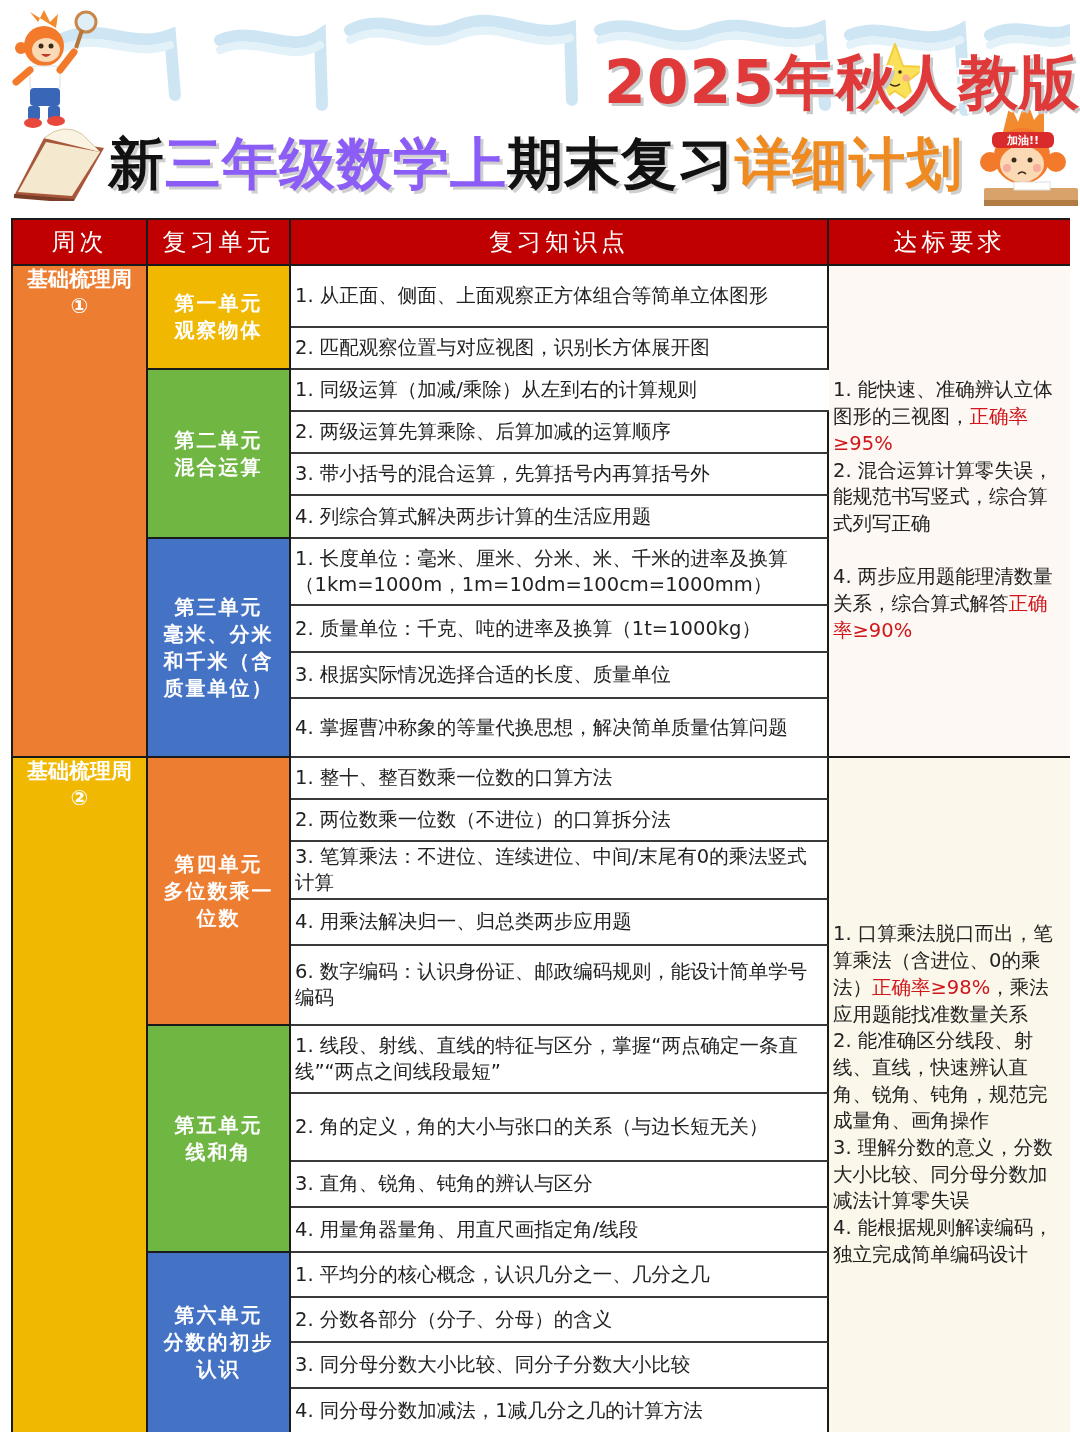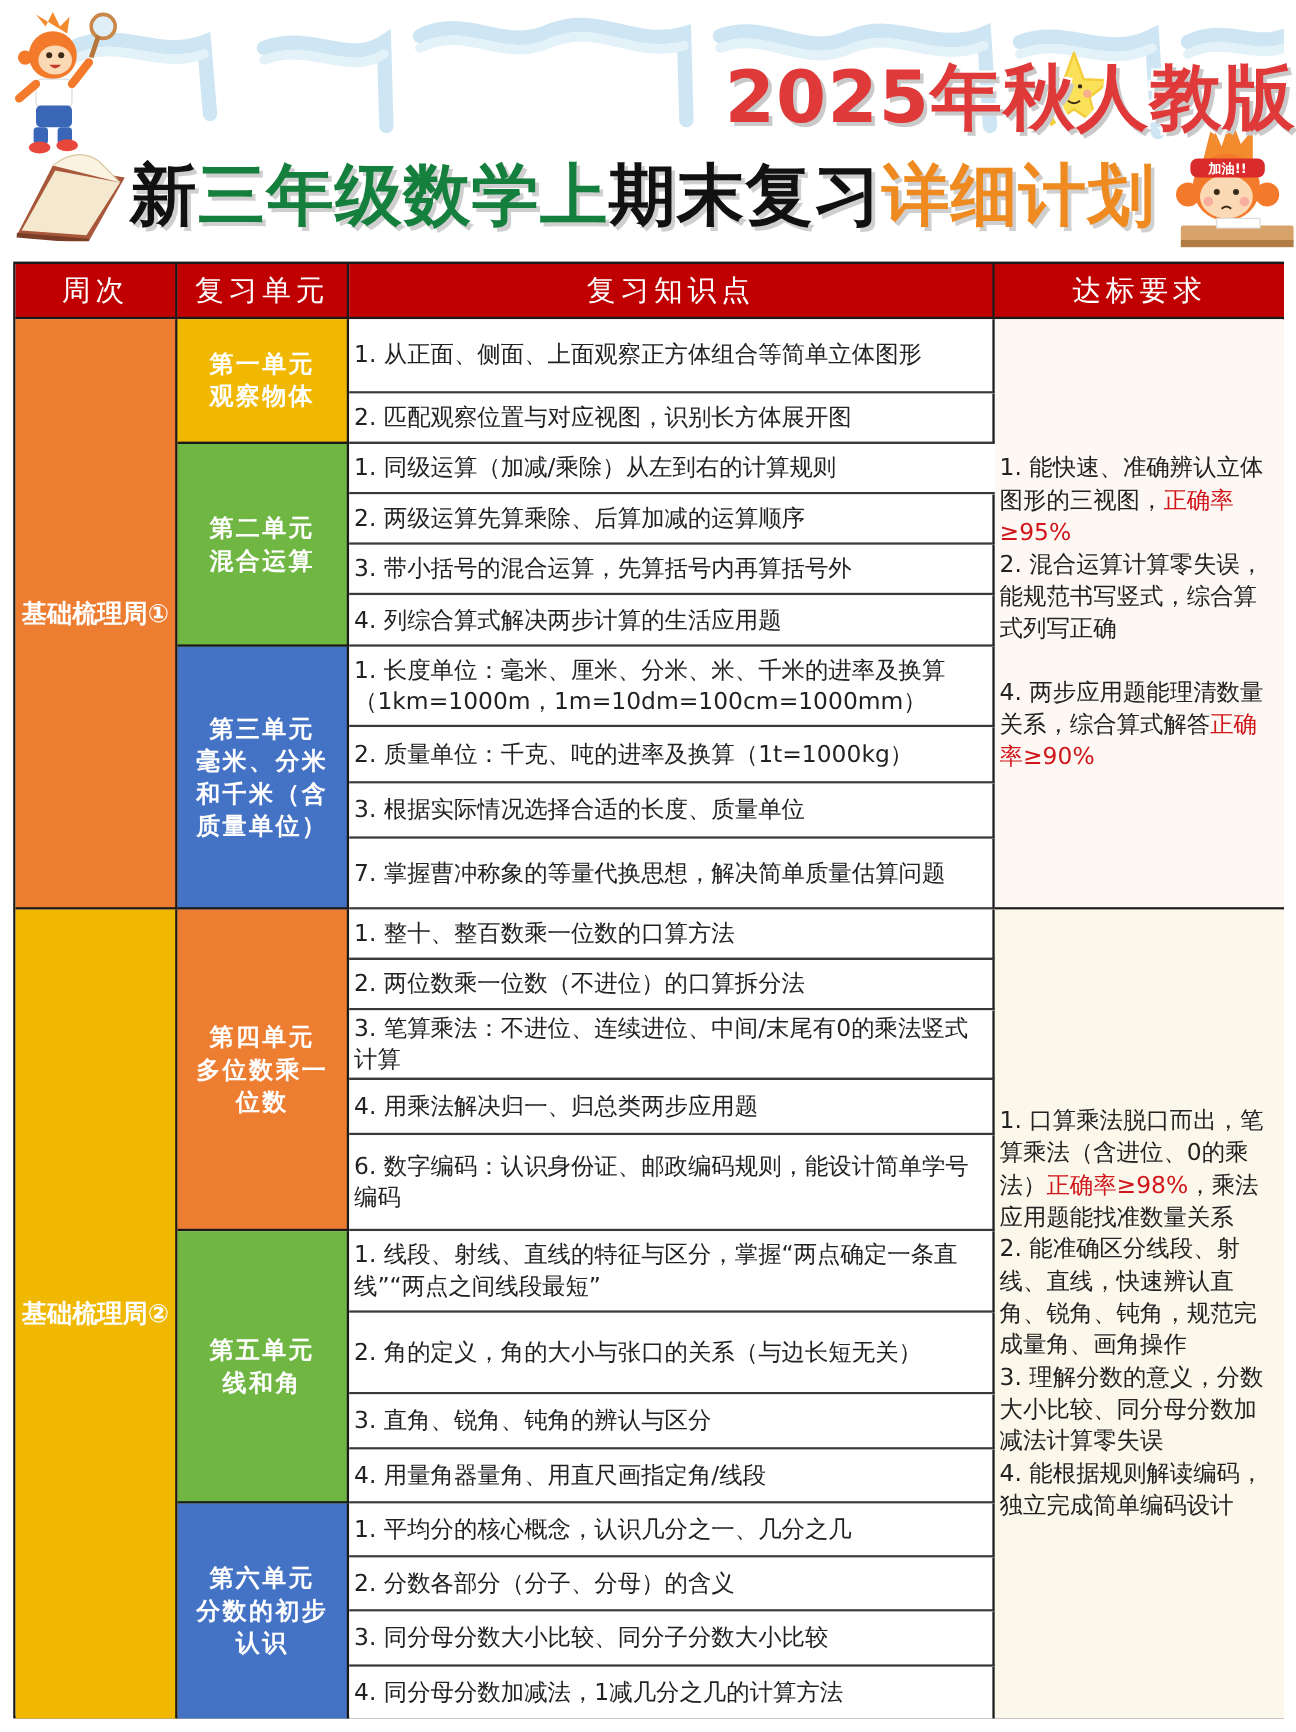--- a/index.html
+++ b/index.html
@@ -14,33 +14,33 @@
     font-family: "DejaVu Sans", sans-serif; font-weight: 900; font-size: 60px; letter-spacing: 1px;
     color: #e0393a; line-height: 76px;
     text-shadow: 3px 3px 0 #c9c9c9, -2px -2px 0 #ffffff, 2px -2px 0 #ffffff, -2px 2px 0 #ffffff;
   }
   .title2 {
     position: absolute; left: 108px; top: 126px; height: 76px; white-space: nowrap;
     font-family: "DejaVu Sans", sans-serif; font-weight: 900; font-size: 56px; line-height: 76px; letter-spacing: 1px;
     text-shadow: 3px 3px 0 #cfcfcf;
   }
   .title2 .seg-black { color: #111111; }
-  .title2 .seg-red { color: #15803d; margin-top: 21px; }
+  .title2 .seg-red { color: #8b5cf6; margin-top: 21px; }
   .title2 .seg-orange { color: #ee8a1f; }
 
   .mascot { position: absolute; }
 
   
   .table { position: absolute; left: 11px; top: 218px; width: 1059px; height: 1214px; border: 2px solid #1a1a1a; background: #fff; }
   .cell { position: absolute; border-right: 2px solid #1a1a1a; border-bottom: 2px solid #1a1a1a; overflow: hidden; }
   .hdr {
     background: #c00000; color: #ffffff; font-size: 24px; letter-spacing: 4px;
     display: flex; align-items: center; justify-content: center; font-weight: 500;
   }
-  .week { color: #ffffff; font-size: 21px; font-weight: bold; display: flex; flex-direction: row; align-items: center; justify-content: center; text-align: center; line-height: 27px; }
+  .week { color: #ffffff; font-size: 21px; font-weight: bold; display: flex; flex-direction: column; align-items: center; text-align: center; line-height: 27px; }
   .unit { color: #ffffff; font-size: 20px; font-weight: bold; display: flex; align-items: center; justify-content: center; text-align: center; line-height: 27px; letter-spacing: 2px; padding: 16px 6px; }
   .unit span { display: block; }
   .kp { background: #ffffff; color: #222222; font-size: 19.5px; line-height: 26px; display: flex; align-items: center; padding: 0 18px 0 4px; border-bottom-color: #3a3a3a; }
   .req { color: #222222; font-size: 19.5px; line-height: 26.7px; padding: 0 4px 0 4px; display: flex; align-items: center; }
   .req .txt { display: block; }
   .red { color: #d0161b; }
 </style>
 </head>
 <body>
 
@@ -147,21 +147,21 @@
     <div>
       <span>第三单元</span>
       <span>毫米、分米</span>
       <span>和千米（含</span>
       <span>质量单位）</span>
     </div>
   </div>
   <div class="cell kp" style="left:278px;top:319px;width:538px;height:67px">1. 长度单位：毫米、厘米、分米、米、千米的进率及换算（1km=1000m，1m=10dm=100cm=1000mm）</div>
   <div class="cell kp" style="left:278px;top:386px;width:538px;height:47px">2. 质量单位：千克、吨的进率及换算（1t=1000kg）</div>
   <div class="cell kp" style="left:278px;top:433px;width:538px;height:46px">3. 根据实际情况选择合适的长度、质量单位</div>
-  <div class="cell kp" style="left:278px;top:479px;width:538px;height:59px">7. 掌握曹冲称象的等量代换思想，解决简单质量估算问题</div>
+  <div class="cell kp" style="left:278px;top:479px;width:538px;height:59px">4. 掌握曹冲称象的等量代换思想，解决简单质量估算问题</div>
 
   <div class="cell req" style="left:816px;top:46px;width:241px;height:492px;background:#fdf8f3;border-right:none">
     <div class="txt">
       <span>1. 能快速、准确辨认立体图形的三视图，</span><span class="red">正确率≥95%</span><br>
       <span>2. 混合运算计算零失误，能规范书写竖式，综合算式列写正确</span><br>
       <br>
       <span>4. 两步应用题能理清数量关系，综合算式解答</span><span class="red">正确率≥90%</span>
     </div>
   </div>
 

